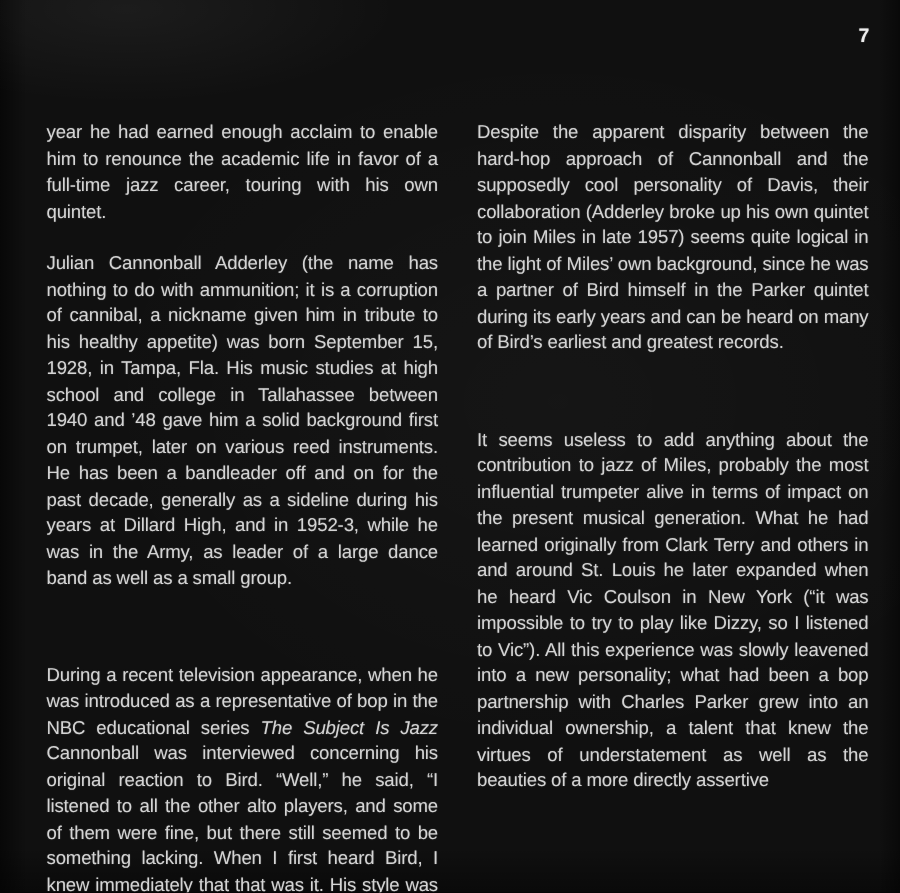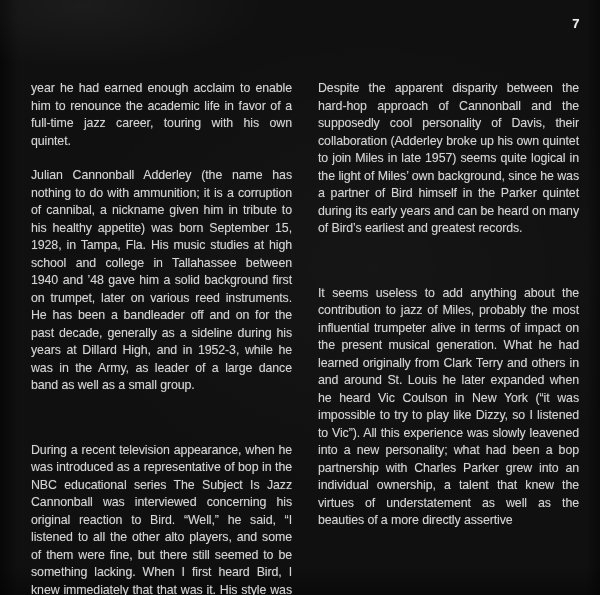--- a/index.html
+++ b/index.html
@@ -49,20 +49,21 @@
     text-shadow: 0 0 1px rgba(220,220,220,0.35);
   }
   .col p.para {
     margin: 0 0 17px 0;
   }
   .col p.para:last-child {
     margin-bottom: 0;
     margin-top: 47px;
   }
   .col .seg-italic {
+    font-style: italic;
   }
 </style>
 </head>
 <body>
 
 <div class="page">
   <div class="page-number">7</div>
 
   <div class="columns">
     <div class="col">

